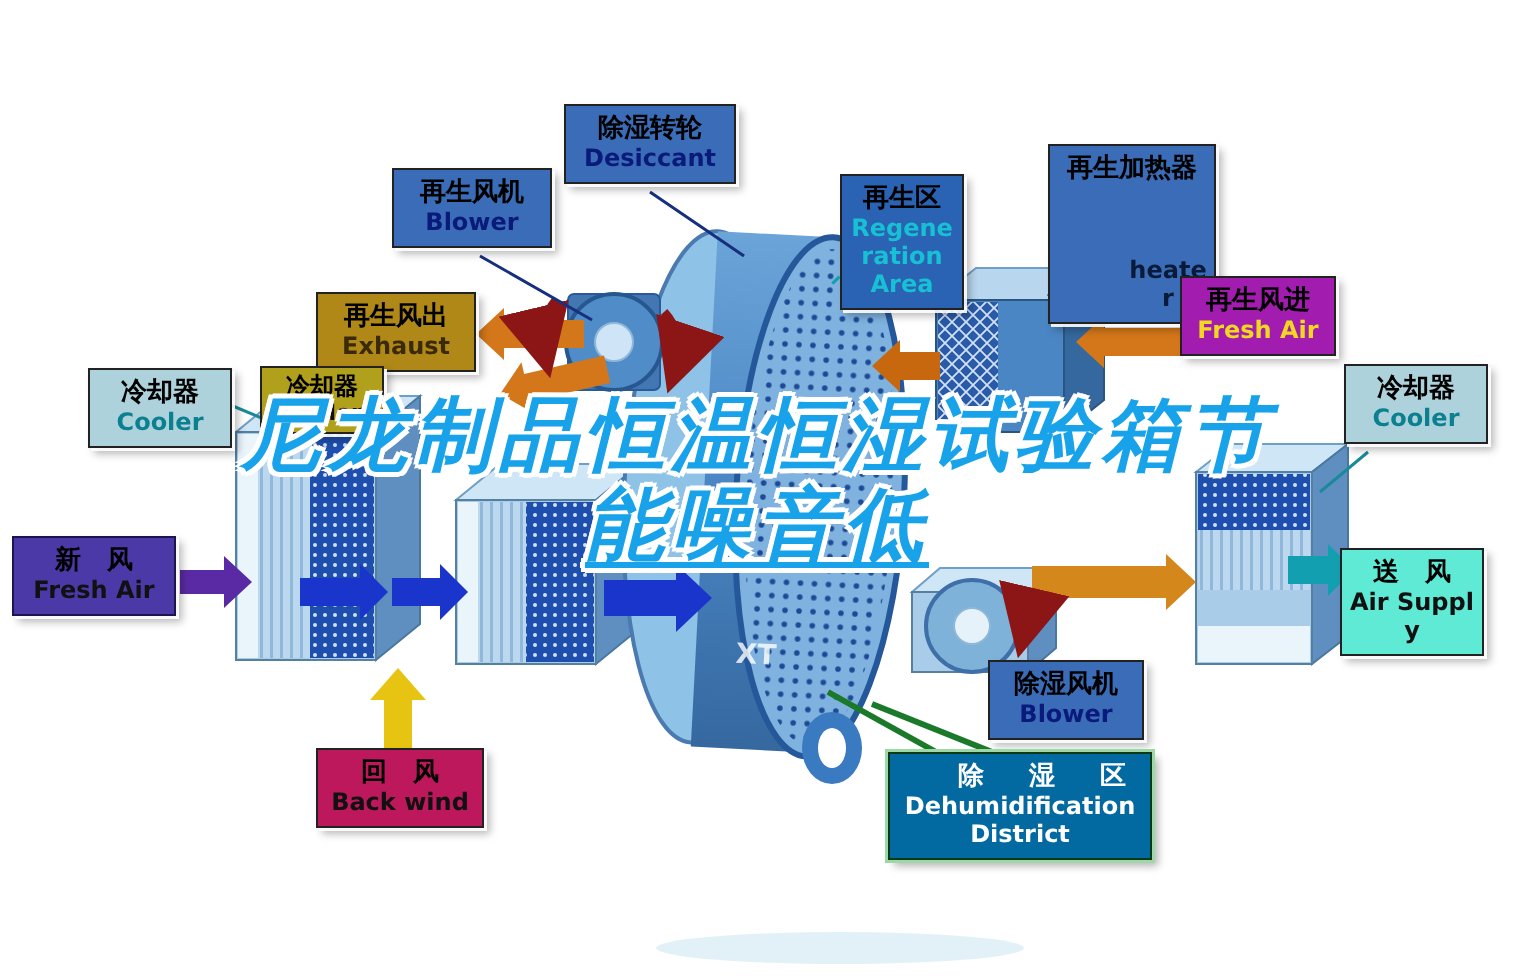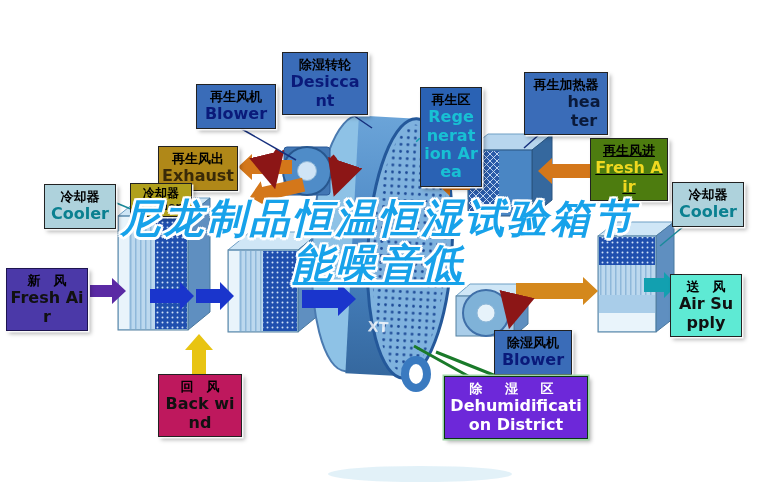--- a/index.html
+++ b/index.html
@@ -7,48 +7,48 @@
        font-family:"DejaVu Sans","Liberation Sans",sans-serif;}
   .stage{position:relative;width:757px;height:488px;background:#fff;overflow:hidden;}
   .diagram-svg{position:absolute;left:0;top:0;z-index:1;}
 
   
   .label{position:absolute;z-index:2;display:flex;flex-direction:column;align-items:center;
          justify-content:center;text-align:center;padding:4px 3px;border:1px solid #222;
          box-shadow:1.5px 1.5px 0 rgba(255,255,255,.9), 3px 3px 4px rgba(0,0,0,.28);
          box-sizing:border-box;}
   .label .zh{font-size:13px;font-weight:bold;color:#000;line-height:1.25;white-space:nowrap;}
-  .label .en{font-size:16px;font-weight:bold;color:#111;line-height:1.15;word-break:break-all;}
+  .label .en{font-size:12px;font-weight:bold;color:#111;line-height:1.15;word-break:break-all;}
 
   .lb-cooler-left   {left:44px;  top:184px; width:72px;  background:#aed2dc;}
   .lb-cooler-left .en{color:#0a8090;}
   .lb-fresh-air-in  {left:6px;   top:268px; width:82px;  background:#4b39a8;border-color:#1d1450;}
   .lb-regen-blower  {left:196px; top:84px;  width:80px;  background:#3a6cb8;}
   .lb-regen-blower .en{color:#0a1a7a;}
   .lb-regen-exhaust {left:158px; top:146px; width:80px;  background:#b08818;}
   .lb-regen-exhaust .en{color:#3a2a08;}
   .lb-cooler-mid    {left:130px; top:183px; width:62px;  background:#b0a01c;padding:2px;}
   .lb-cooler-mid .zh{font-size:12px;}
   .lb-cooler-mid .en{font-size:11px;}
   .lb-desiccant     {left:282px; top:52px;  width:86px;  background:#3a6cb8;}
   .lb-desiccant .en{color:#0a1a7a;}
   .lb-regen-area    {left:420px; top:56px;  width:62px;  background:#2a62b4;margin-top:31px;}
   .lb-regen-area .en{color:#18c0d4;}
-  .lb-regen-heater  {left:524px; top:72px;  width:84px;  background:#3a6cb8;}
+  .lb-regen-heater  {left:524px; top:72px;  width:84px;  background:#3a6cb8;gap:36px;}
   .lb-regen-heater .en{color:#0a1a3a;padding-left:36px;}
-  .lb-regen-air-in  {left:590px; top:138px; width:78px;  background:#4d7c0f;text-decoration:underline;}
+  .lb-regen-air-in  {left:590px; top:138px; width:78px;  background:#a21caf;}
   .lb-regen-air-in .en{color:#f0d820;}
   .lb-cooler-right  {left:672px; top:182px; width:72px;  background:#aed2dc;}
   .lb-cooler-right .en{color:#0a8090;}
   .lb-air-supply    {left:670px; top:258px; width:72px;  background:#5eead4;margin-top:16px;}
   .lb-back-wind     {left:158px; top:374px; width:84px;  background:#be185d;}
   .lb-dehumid-blower{left:494px; top:330px; width:78px;  background:#3a6cb8;}
   .lb-dehumid-blower .en{color:#0a1a7a;}
-  .lb-dehumid-district{left:444px;top:376px;width:144px; background:#6d28d9;border-color:#0a3a14;
-                       box-shadow:0 0 0 1.5px #9fd8a8, 3px 3px 4px rgba(0,0,0,.3);}
+  .lb-dehumid-district{left:444px;top:376px;width:132px; background:#0369a1;border-color:#0a3a14;
+                       box-shadow:0 0 0 1.5px #9fd8a8, 3px 3px 4px rgba(0,0,0,.3);align-items:flex-end;}
   .lb-dehumid-district .zh{color:#fff;letter-spacing:9px;}
   .lb-dehumid-district .en{color:#fff;}
 
   
   .title{position:absolute;left:0;right:0;top:196px;z-index:3;text-align:center;pointer-events:none;font-style:italic;}
   .title-line{font-weight:900;font-size:40px;color:#17a2ea;letter-spacing:3px;line-height:1.12;
      text-shadow:-2px -2px 0 #fff,2px -2px 0 #fff,-2px 2px 0 #fff,2px 2px 0 #fff,
                  0 -2.5px 0 #fff,0 2.5px 0 #fff,-2.5px 0 0 #fff,2.5px 0 0 #fff;}
   .title-line2{text-decoration:underline;text-decoration-thickness:3px;text-underline-offset:5px;}
   svg text{font-family:"DejaVu Sans","Liberation Sans",sans-serif;font-weight:bold;}

